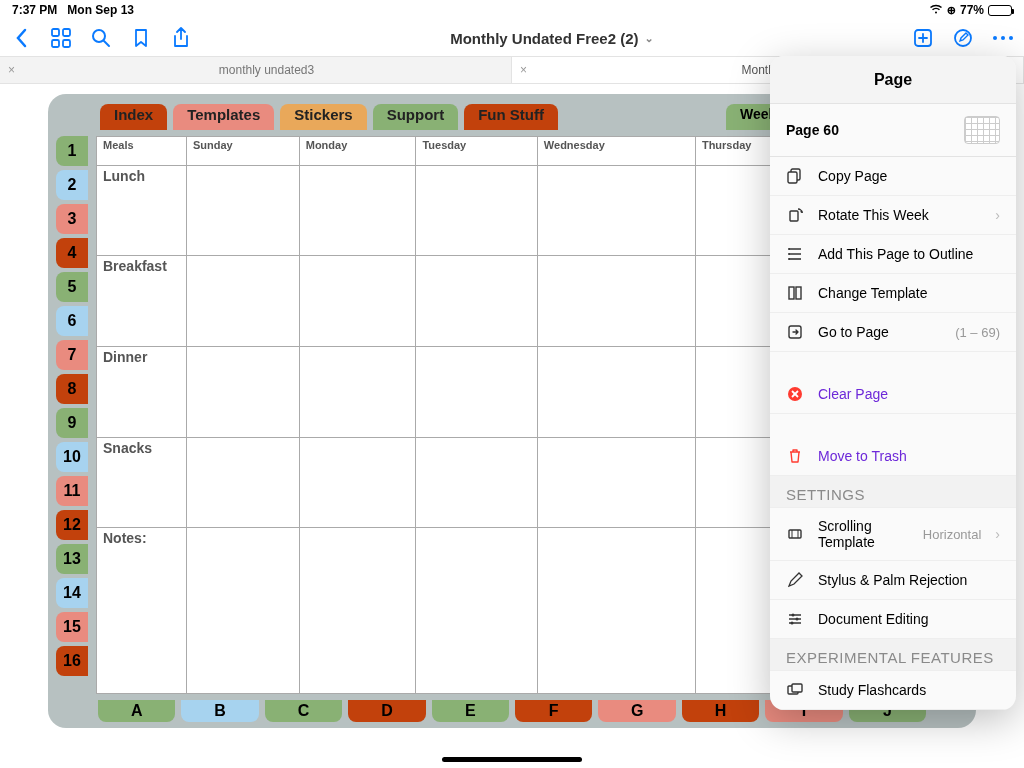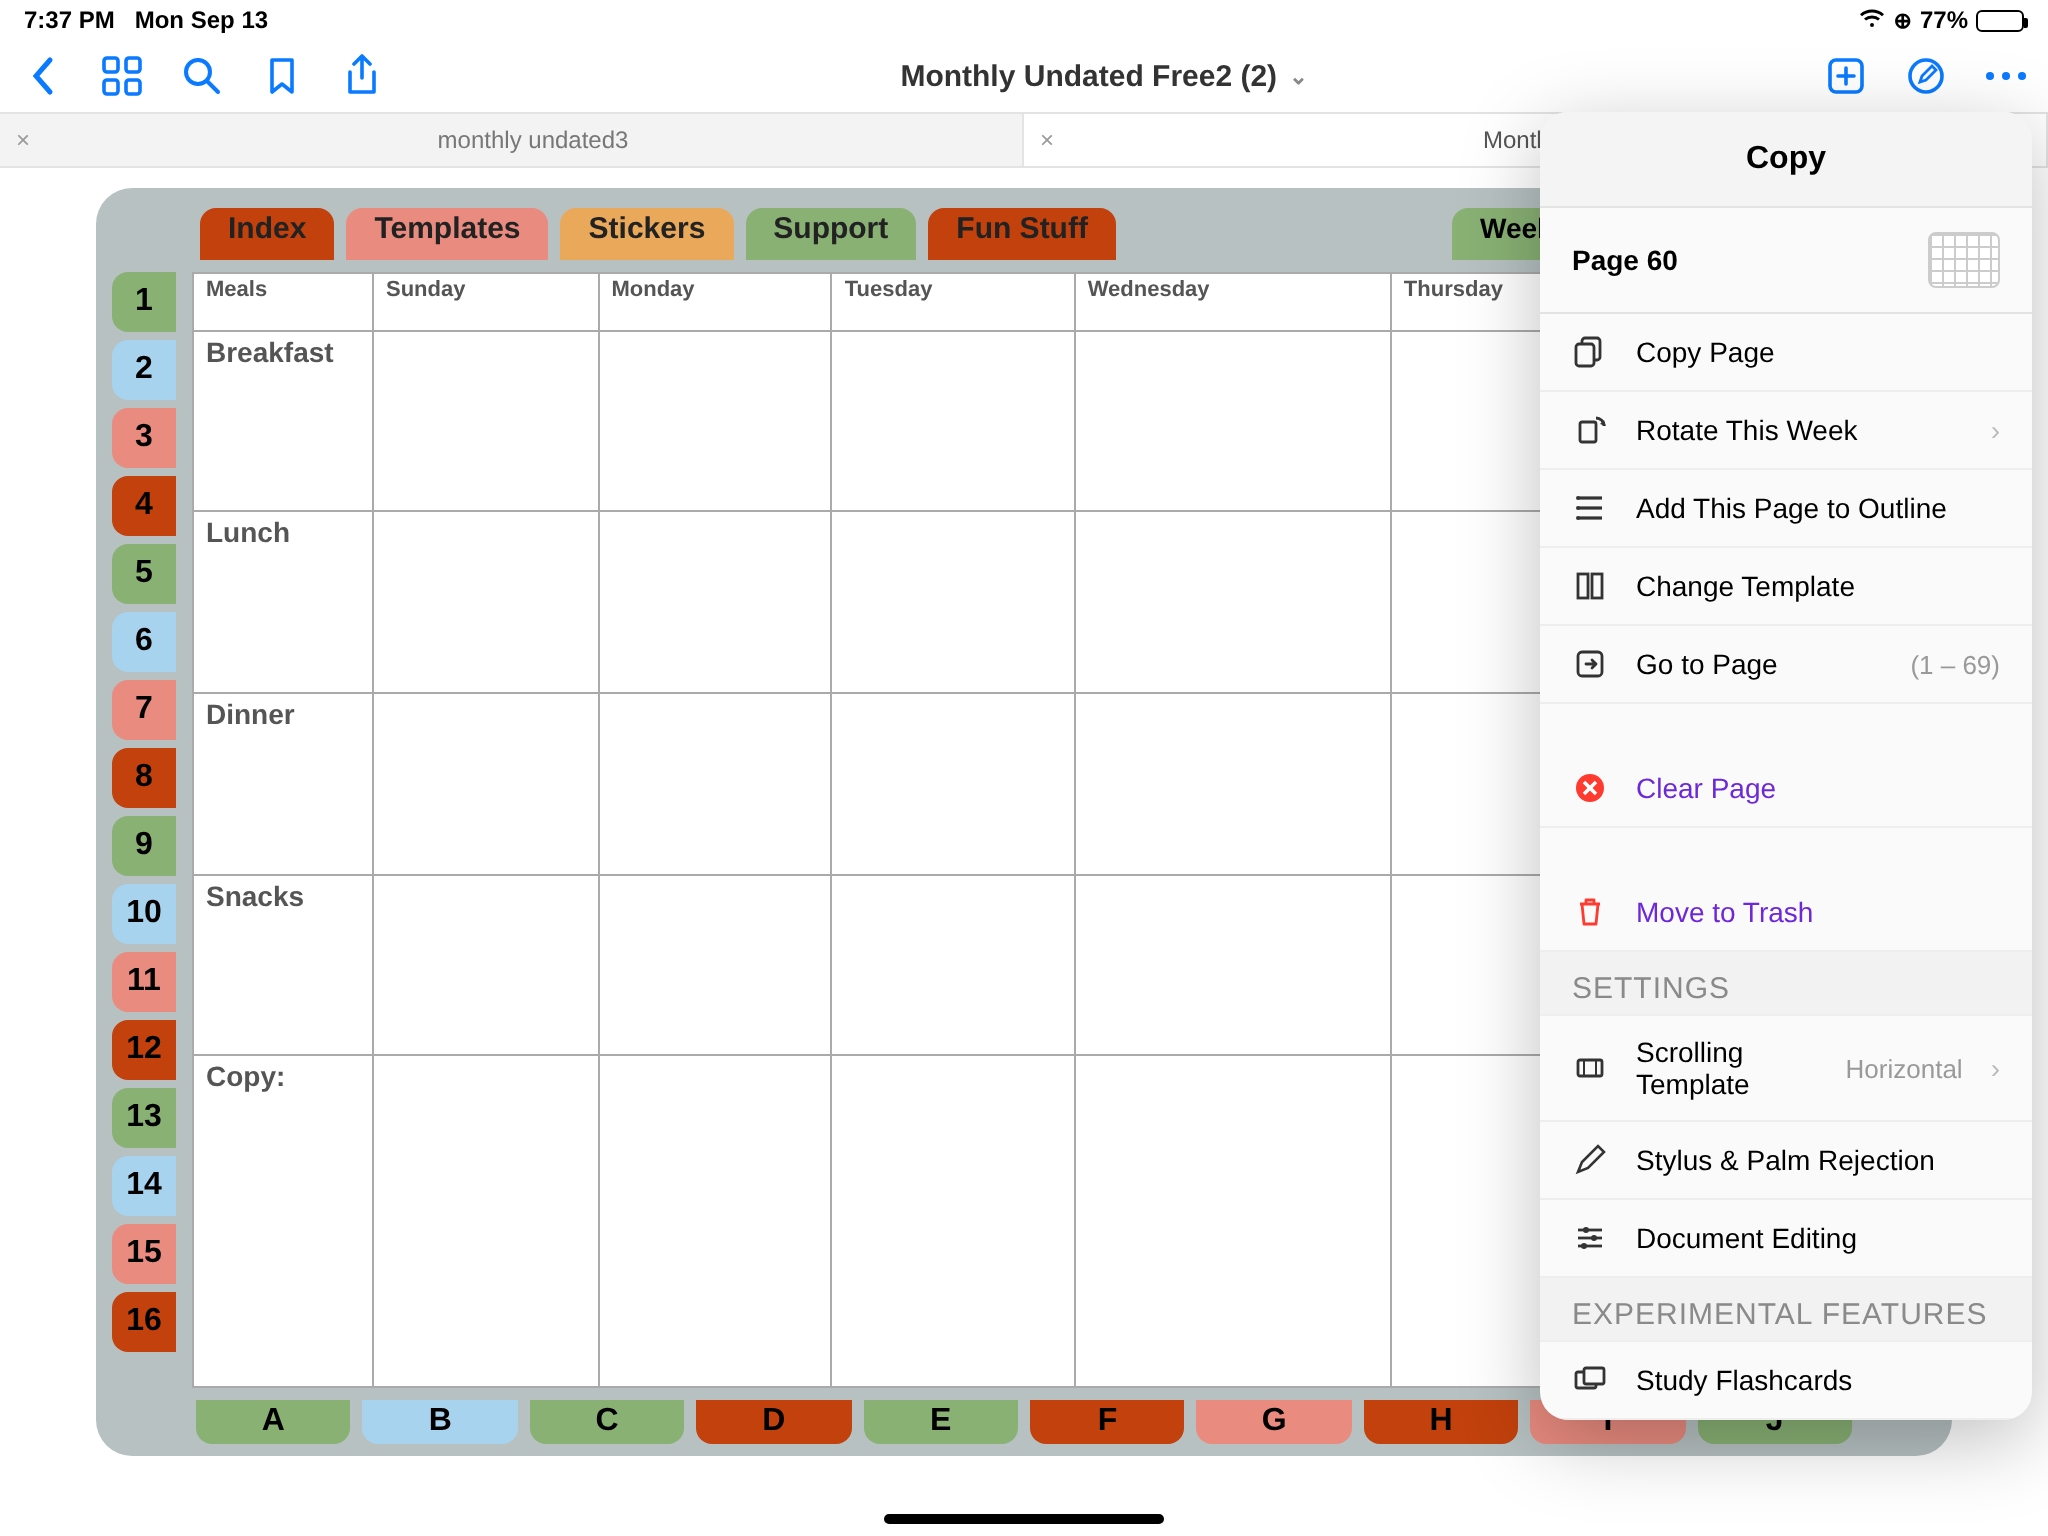--- a/index.html
+++ b/index.html
@@ -298,30 +298,30 @@
           <tr>
         <th>Meals</th>
         <th>Sunday</th>
         <th>Monday</th>
         <th>Tuesday</th>
         <th>Wednesday</th>
         <th>Thursday</th>
         <th>Friday</th>
       </tr>
       <tr class="body">
-            <td class="mealname">Breakfast</td>
+            <td class="mealname">Lunch</td>
             <td></td>
             <td></td>
             <td></td>
             <td></td>
             <td></td>
             <td></td>
           </tr>
       <tr class="body">
-            <td class="mealname">Lunch</td>
+            <td class="mealname">Breakfast</td>
             <td></td>
             <td></td>
             <td></td>
             <td></td>
             <td></td>
             <td></td>
           </tr>
       <tr class="body">
             <td class="mealname">Dinner</td>
             <td></td>
@@ -334,21 +334,21 @@
       <tr class="body">
             <td class="mealname">Snacks</td>
             <td></td>
             <td></td>
             <td></td>
             <td></td>
             <td></td>
             <td></td>
           </tr>
       <tr class="notes">
-            <td class="mealname">Copy:</td>
+            <td class="mealname">Notes:</td>
             <td></td>
             <td></td>
             <td></td>
             <td></td>
             <td></td>
             <td></td>
           </tr>
     </tbody>
       </table>
   </div>
@@ -361,21 +361,21 @@
     <div class="bottom-tab c-green">E</div>
     <div class="bottom-tab c-yellow">F</div>
     <div class="bottom-tab c-pink">G</div>
     <div class="bottom-tab c-yellow">H</div>
     <div class="bottom-tab c-pink">I</div>
     <div class="bottom-tab c-green">J</div>
   </div>
 </div>
 
 <div class="popover">
-  <div class="pop-header">Copy</div>
+  <div class="pop-header">Page</div>
   <div class="pop-pageinfo">
     <span style="font-weight:600;">Page 60</span>
     <span class="thumb"></span>
   </div>
 
   <div class="pop-item">
     <span class="icon">
         <svg width="16" height="16" viewBox="0 0 16 16">
           <rect x="4" y="1" width="9" height="11" rx="1.5" stroke="#333" stroke-width="1.4" fill="none"></rect>
           <rect x="1" y="4" width="9" height="11" rx="1.5" stroke="#333" stroke-width="1.4" fill="#fafafa"></rect>

